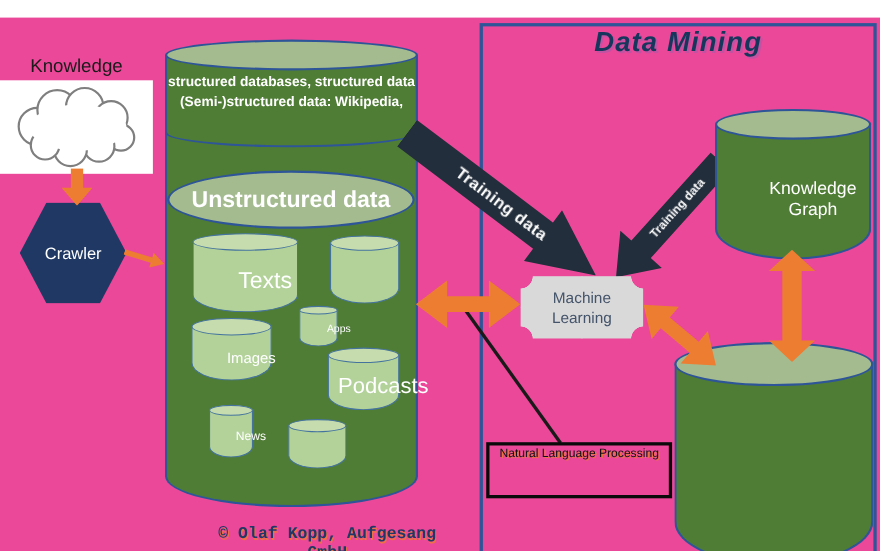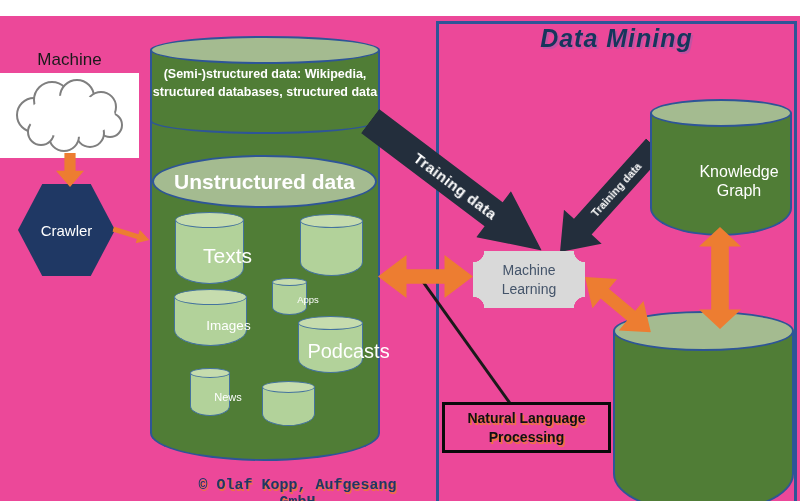--- a/index.html
+++ b/index.html
@@ -53,22 +53,22 @@
     mask:
       radial-gradient(circle 11px at 0 0,      transparent 11px, #000 11.5px) top left    / 51% 51% no-repeat,
       radial-gradient(circle 11px at 100% 0,   transparent 11px, #000 11.5px) top right   / 51% 51% no-repeat,
       radial-gradient(circle 11px at 0 100%,   transparent 11px, #000 11.5px) bottom left / 51% 51% no-repeat,
       radial-gradient(circle 11px at 100% 100%,transparent 11px, #000 11.5px) bottom right/ 51% 51% no-repeat;
   }
   .ml-text { width:90px; }
 
   .nlp-box { position:absolute; left:442px; top:386px; width:169px; height:51px;
     border:3px solid #0a0a0a; box-sizing:border-box; z-index:5;
-    display:flex; align-items:center; justify-content:center; text-align:center;
-    font-size:14px; font-weight:bold; color:#111111; line-height:1.3;
+    display:flex; align-items:flex-start; justify-content:center; text-align:center;
+    font-size:11px; font-weight:normal; color:#111111; line-height:1.3;
     text-shadow:1.5px 1.5px 0 rgba(237,125,49,0.85); }
   .nlp-text { width:150px; }
 
   
   .internet-panel { position:absolute; left:0px; top:57px; width:139px; height:85px; background:#ffffff; z-index:2; }
   .internet-label { position:absolute; left:0; top:34px; width:139px; text-align:center;
     font-size:17px; color:#1a1a1a; z-index:3; }
   .crawler-hex { position:absolute; left:18px; top:168px; width:97px; height:92px;
     background:#1F3864; z-index:2;
     clip-path:polygon(25% 0, 75% 0, 100% 50%, 75% 100%, 25% 100%, 0 50%);
@@ -126,44 +126,44 @@
         <circle cx="77" cy="24" r="17"></circle>
         <circle cx="101" cy="34" r="15"></circle>
         <circle cx="110" cy="52" r="12"></circle>
         <circle cx="90" cy="60" r="14"></circle>
         <circle cx="64" cy="63" r="15"></circle>
         <circle cx="41" cy="59" r="13"></circle>
       </g>
       <ellipse cx="71" cy="43" rx="44" ry="21" fill="#ffffff" stroke="none"></ellipse>
     </svg>
   </div>
-  <div class="internet-label">Machine</div>
+  <div class="internet-label">Knowledge</div>
 
   <div class="arrow arrow-v-down" style="left:56px; top:137px; width:28px; height:34px; z-index:3;"></div>
 
   <div class="crawler-hex">
     <span>Crawler</span>
   </div>
 
   <div class="arrow arrow-r" style="left:113px; top:206px; width:38px; height:14px; transform:rotate(17deg); transform-origin:0 50%; z-index:3;"></div>
 
   <div class="cyl" style="left:150px; top:20px; width:230px; height:425px; z-index:2;">
     <div class="cyl-body"></div>
     <div class="cyl-top"></div>
   </div>
   <div class="semi-text">
+    <div>structured databases, structured data</div>
     <div>(Semi-)structured data: Wikipedia,</div>
-    <div>structured databases, structured data</div>
   </div>
   <div class="seam"></div>
   <div class="unstr-ellipse">
     <span>Unstructured data</span>
   </div>
 
-  <div class="cyl small" style="left:175px; top:196px; width:69px; height:72px; --ry:8px; z-index:4;">
+  <div class="cyl small" style="left:175px; top:196px; width:96px; height:72px; --ry:8px; z-index:4;">
     <div class="cyl-body"></div>
       <div class="cyl-top"></div>
     <div class="cyl-label" style="font-size:21px;">Texts</div>
   </div>
   <div class="cyl small" style="left:300px; top:198px; width:63px; height:62px; --ry:7px; z-index:4;">
     <div class="cyl-body"></div>
       <div class="cyl-top"></div>
   </div>
   <div class="cyl small" style="left:272px; top:262px; width:35px; height:37px; --ry:4px; z-index:4;">
     <div class="cyl-body"></div>

